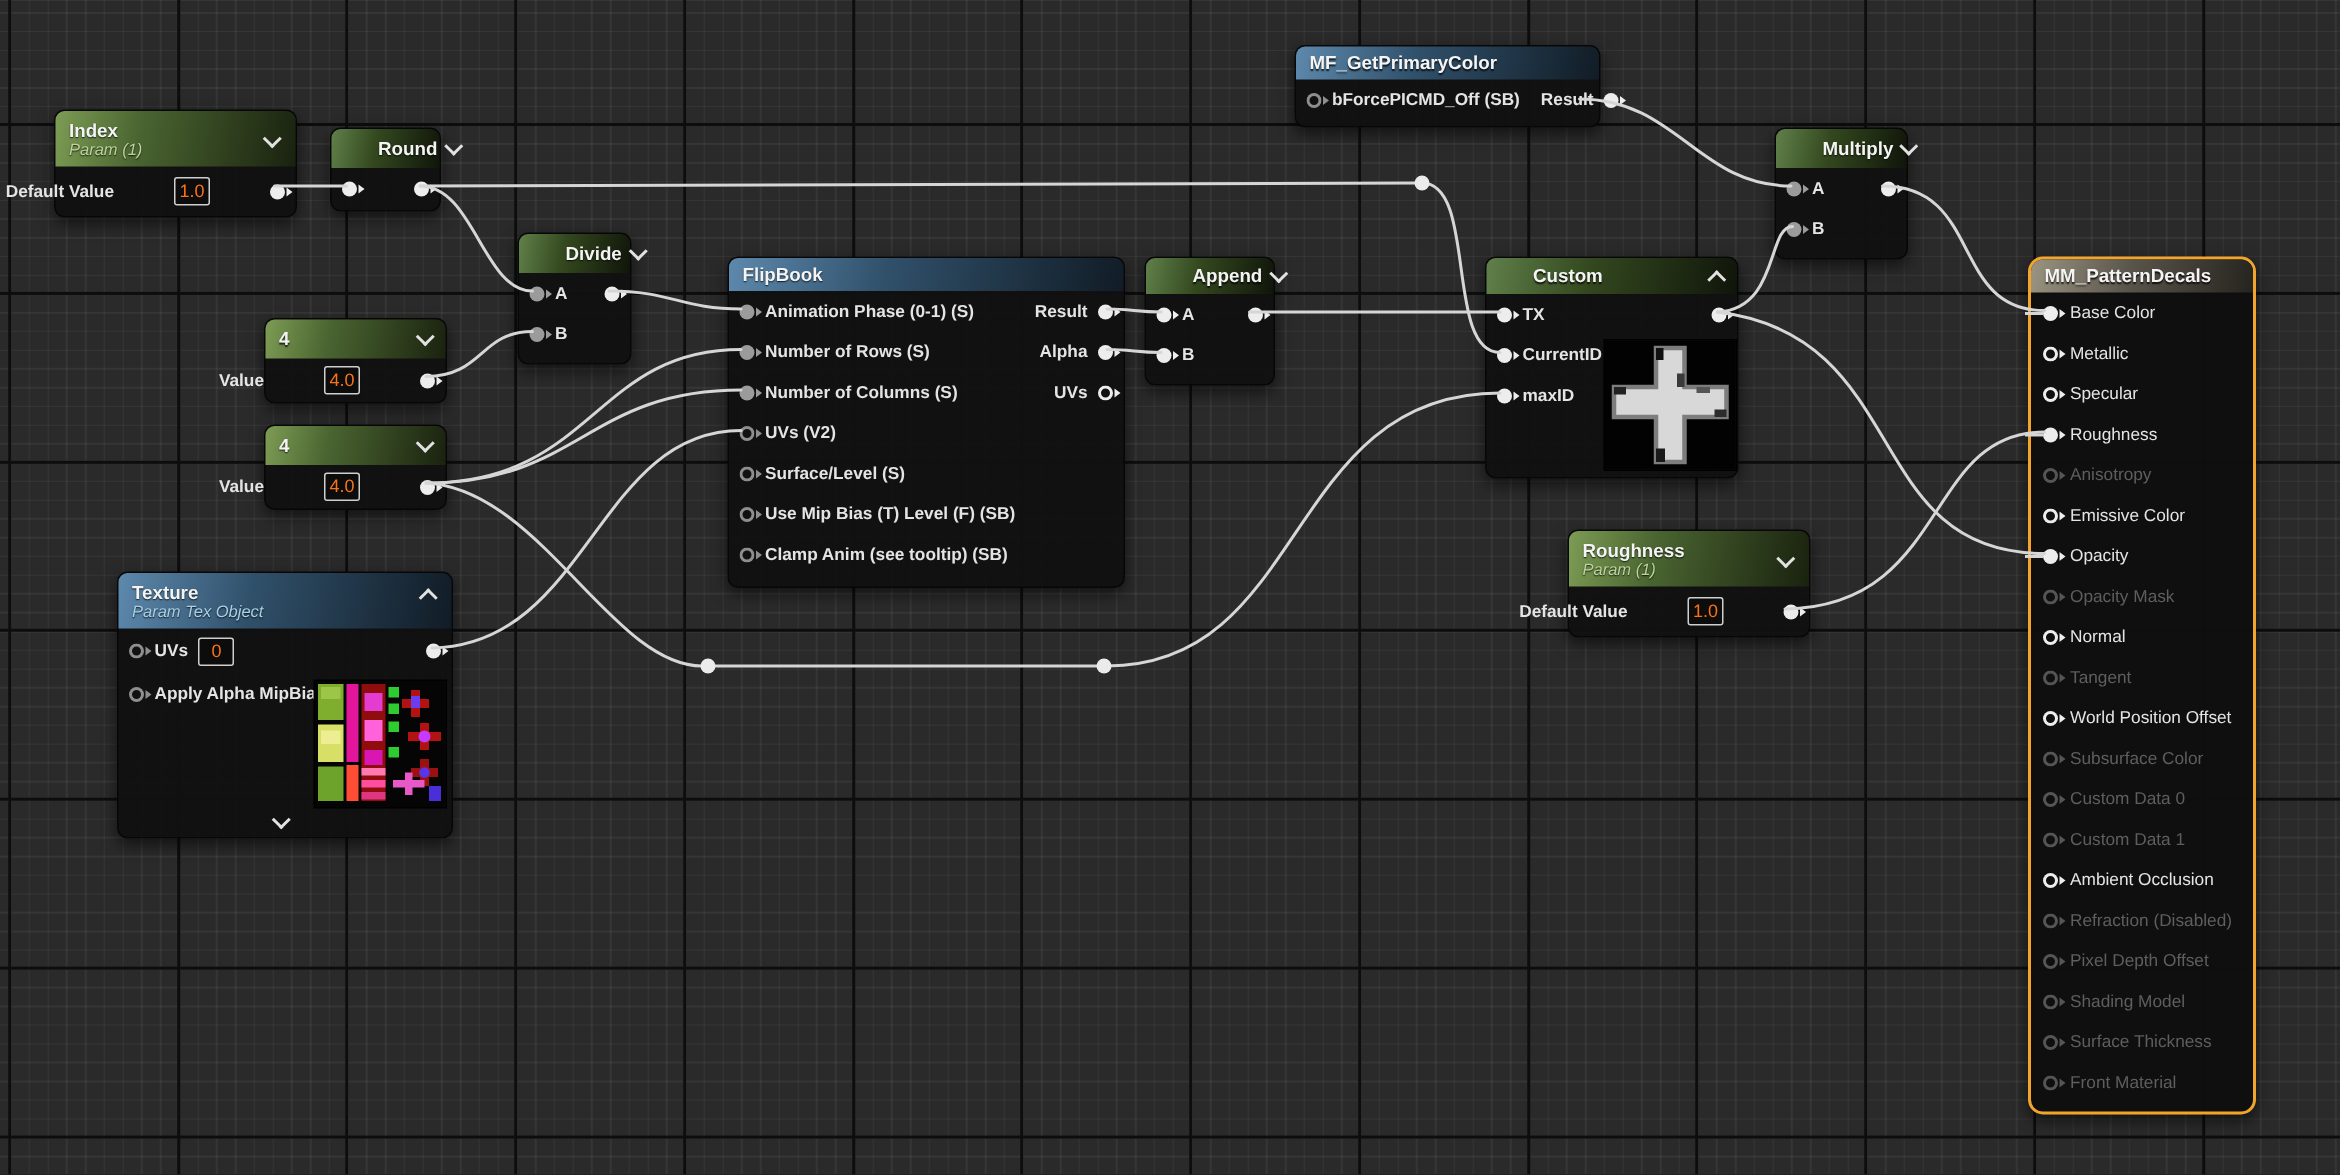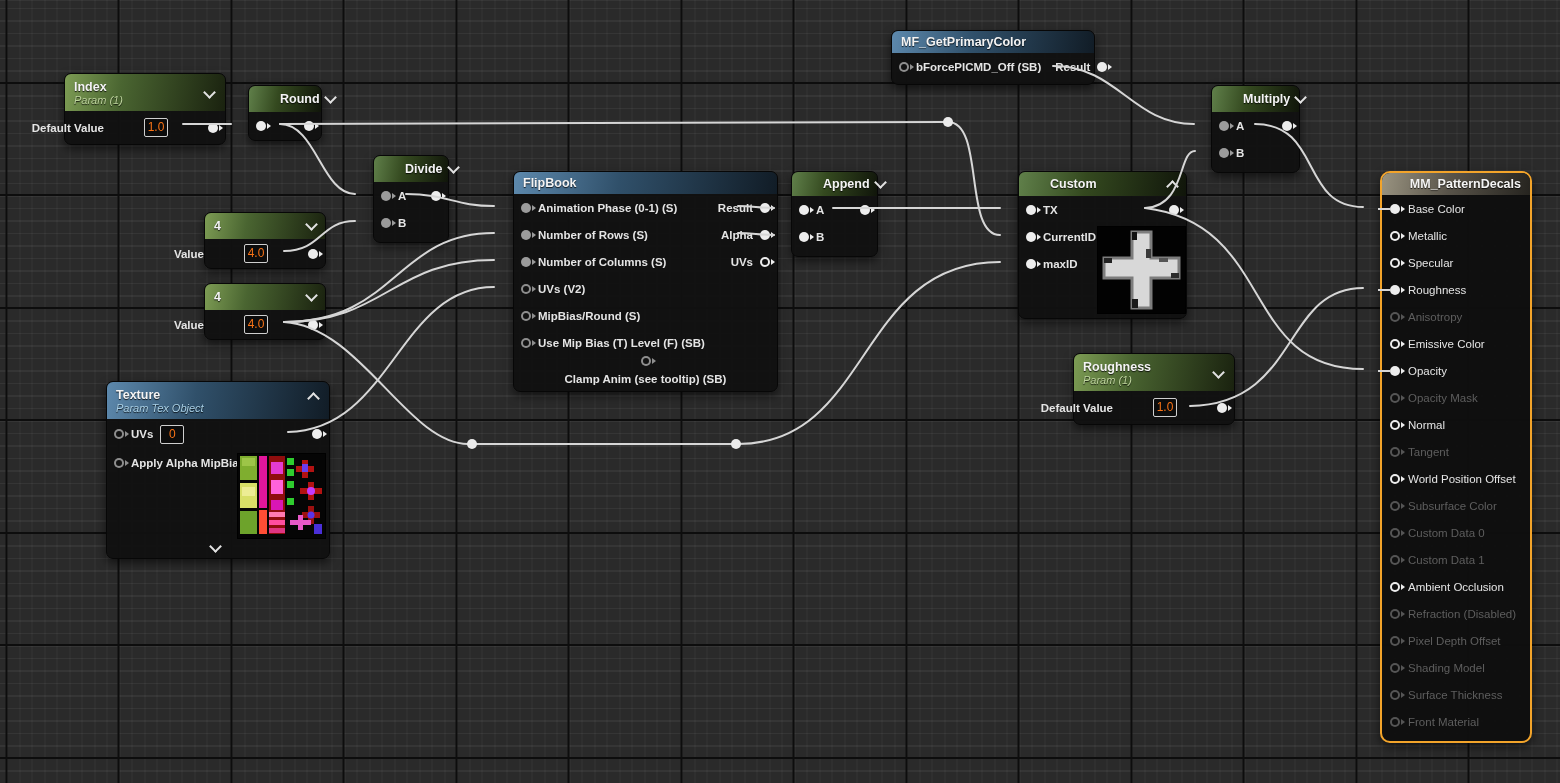--- a/index.html
+++ b/index.html
@@ -10,35 +10,35 @@
     background-image:
       repeating-linear-gradient(to right,#0d0d0d 0,#0d0d0d 2px,transparent 2px,transparent 112.5px),
       repeating-linear-gradient(to bottom,#0d0d0d 0,#0d0d0d 2px,transparent 2px,transparent 112.5px),
       repeating-linear-gradient(to right,rgba(255,255,255,0.05) 0,rgba(255,255,255,0.05) 1px,transparent 1px,transparent 12.5px),
       repeating-linear-gradient(to bottom,rgba(255,255,255,0.05) 0,rgba(255,255,255,0.05) 1px,transparent 1px,transparent 12.5px);
     background-position:5.5px 0,0 82px,6.5px 0,0 8px;
   }
   .node{
     position:absolute;background:rgba(17,17,17,0.96);
     border:1px solid #070707;border-radius:7px;
-    box-shadow:0 4px 10px rgba(0,0,0,0.55);color:#e4e4e4;margin-left:28px;
+    box-shadow:0 4px 10px rgba(0,0,0,0.55);color:#e4e4e4;
   }
   .hdr{
     position:relative;display:flex;align-items:center;gap:6px;
     height:26px;padding:0 9px;border-radius:6px 6px 0 0;
     font-size:12.5px;font-weight:bold;color:#f4f4f4;text-shadow:0 1px 1px rgba(0,0,0,.8);
   }
   .hdr.h22{height:22px;}
   .hdr.h24{height:24px;}
   .hdr.two{height:37px;flex-direction:column;align-items:flex-start;justify-content:center;gap:0;}
   .hdr .sub{font-size:11px;font-weight:normal;font-style:italic;line-height:12px;text-align:right;}
   .grad-param{background:linear-gradient(100deg,#7d9c54 0%,#4a6531 35%,#1a220f 100%);}
   .grad-func{background:linear-gradient(100deg,#60804a 0%,#34491f 40%,#10150a 100%);padding-left:31px;}
   .grad-blue{background:linear-gradient(100deg,#5d89ad 0%,#30506a 40%,#111c26 100%);}
-  .grad-out{background:linear-gradient(100deg,#9a9481 0%,#59544a 45%,#26241f 100%);justify-content:flex-end;}
+  .grad-out{background:linear-gradient(100deg,#9a9481 0%,#59544a 45%,#26241f 100%);}
   .sub-green{color:#bdd49c;}
   .sub-blue{color:#a9d0e6;}
   .chev{width:7px;height:7px;border-right:2px solid #e2e2e2;border-bottom:2px solid #e2e2e2;
         transform:rotate(45deg);margin-left:auto;margin-top:-3px;flex:none;}
   .chev.up{transform:rotate(-135deg);margin-top:4px;}
   .chev.abs{position:absolute;right:11px;top:14px;margin:0;}
   .row{display:flex;align-items:center;height:27px;padding:0 7px;font-size:11.5px;gap:7px;}
   .row .lbl{white-space:nowrap;font-weight:bold;}
   .row.rend{justify-content:flex-end;gap:40px;}
   .grow{flex:1;}
@@ -236,27 +236,27 @@
       <span class="grow"></span>
       <span class="lbl">UVs</span>
       <span class="pin open"></span>
     </div>
     <div class="row">
       <span class="pin openDim"></span>
       <span class="lbl">UVs (V2)</span>
     </div>
     <div class="row">
       <span class="pin openDim"></span>
-      <span class="lbl">MipBias/Round (S)</span>
+      <span class="lbl">Surface/Level (S)</span>
     </div>
     <div class="row">
       <span class="pin openDim"></span>
       <span class="lbl">Use Mip Bias (T) Level (F) (SB)</span>
     </div>
-    <div class="row" style="padding-bottom:8px;flex-direction:column;">
+    <div class="row" style="padding-bottom:8px;">
       <span class="pin openDim"></span>
       <span class="lbl">Clamp Anim (see tooltip) (SB)</span>
     </div>
   </div>
 
   <div class="node" style="left:763px;top:171px;width:85px;">
     <div class="hdr h24 grad-func">
       <div>Append</div>
       <span class="chev"></span>
     </div>

